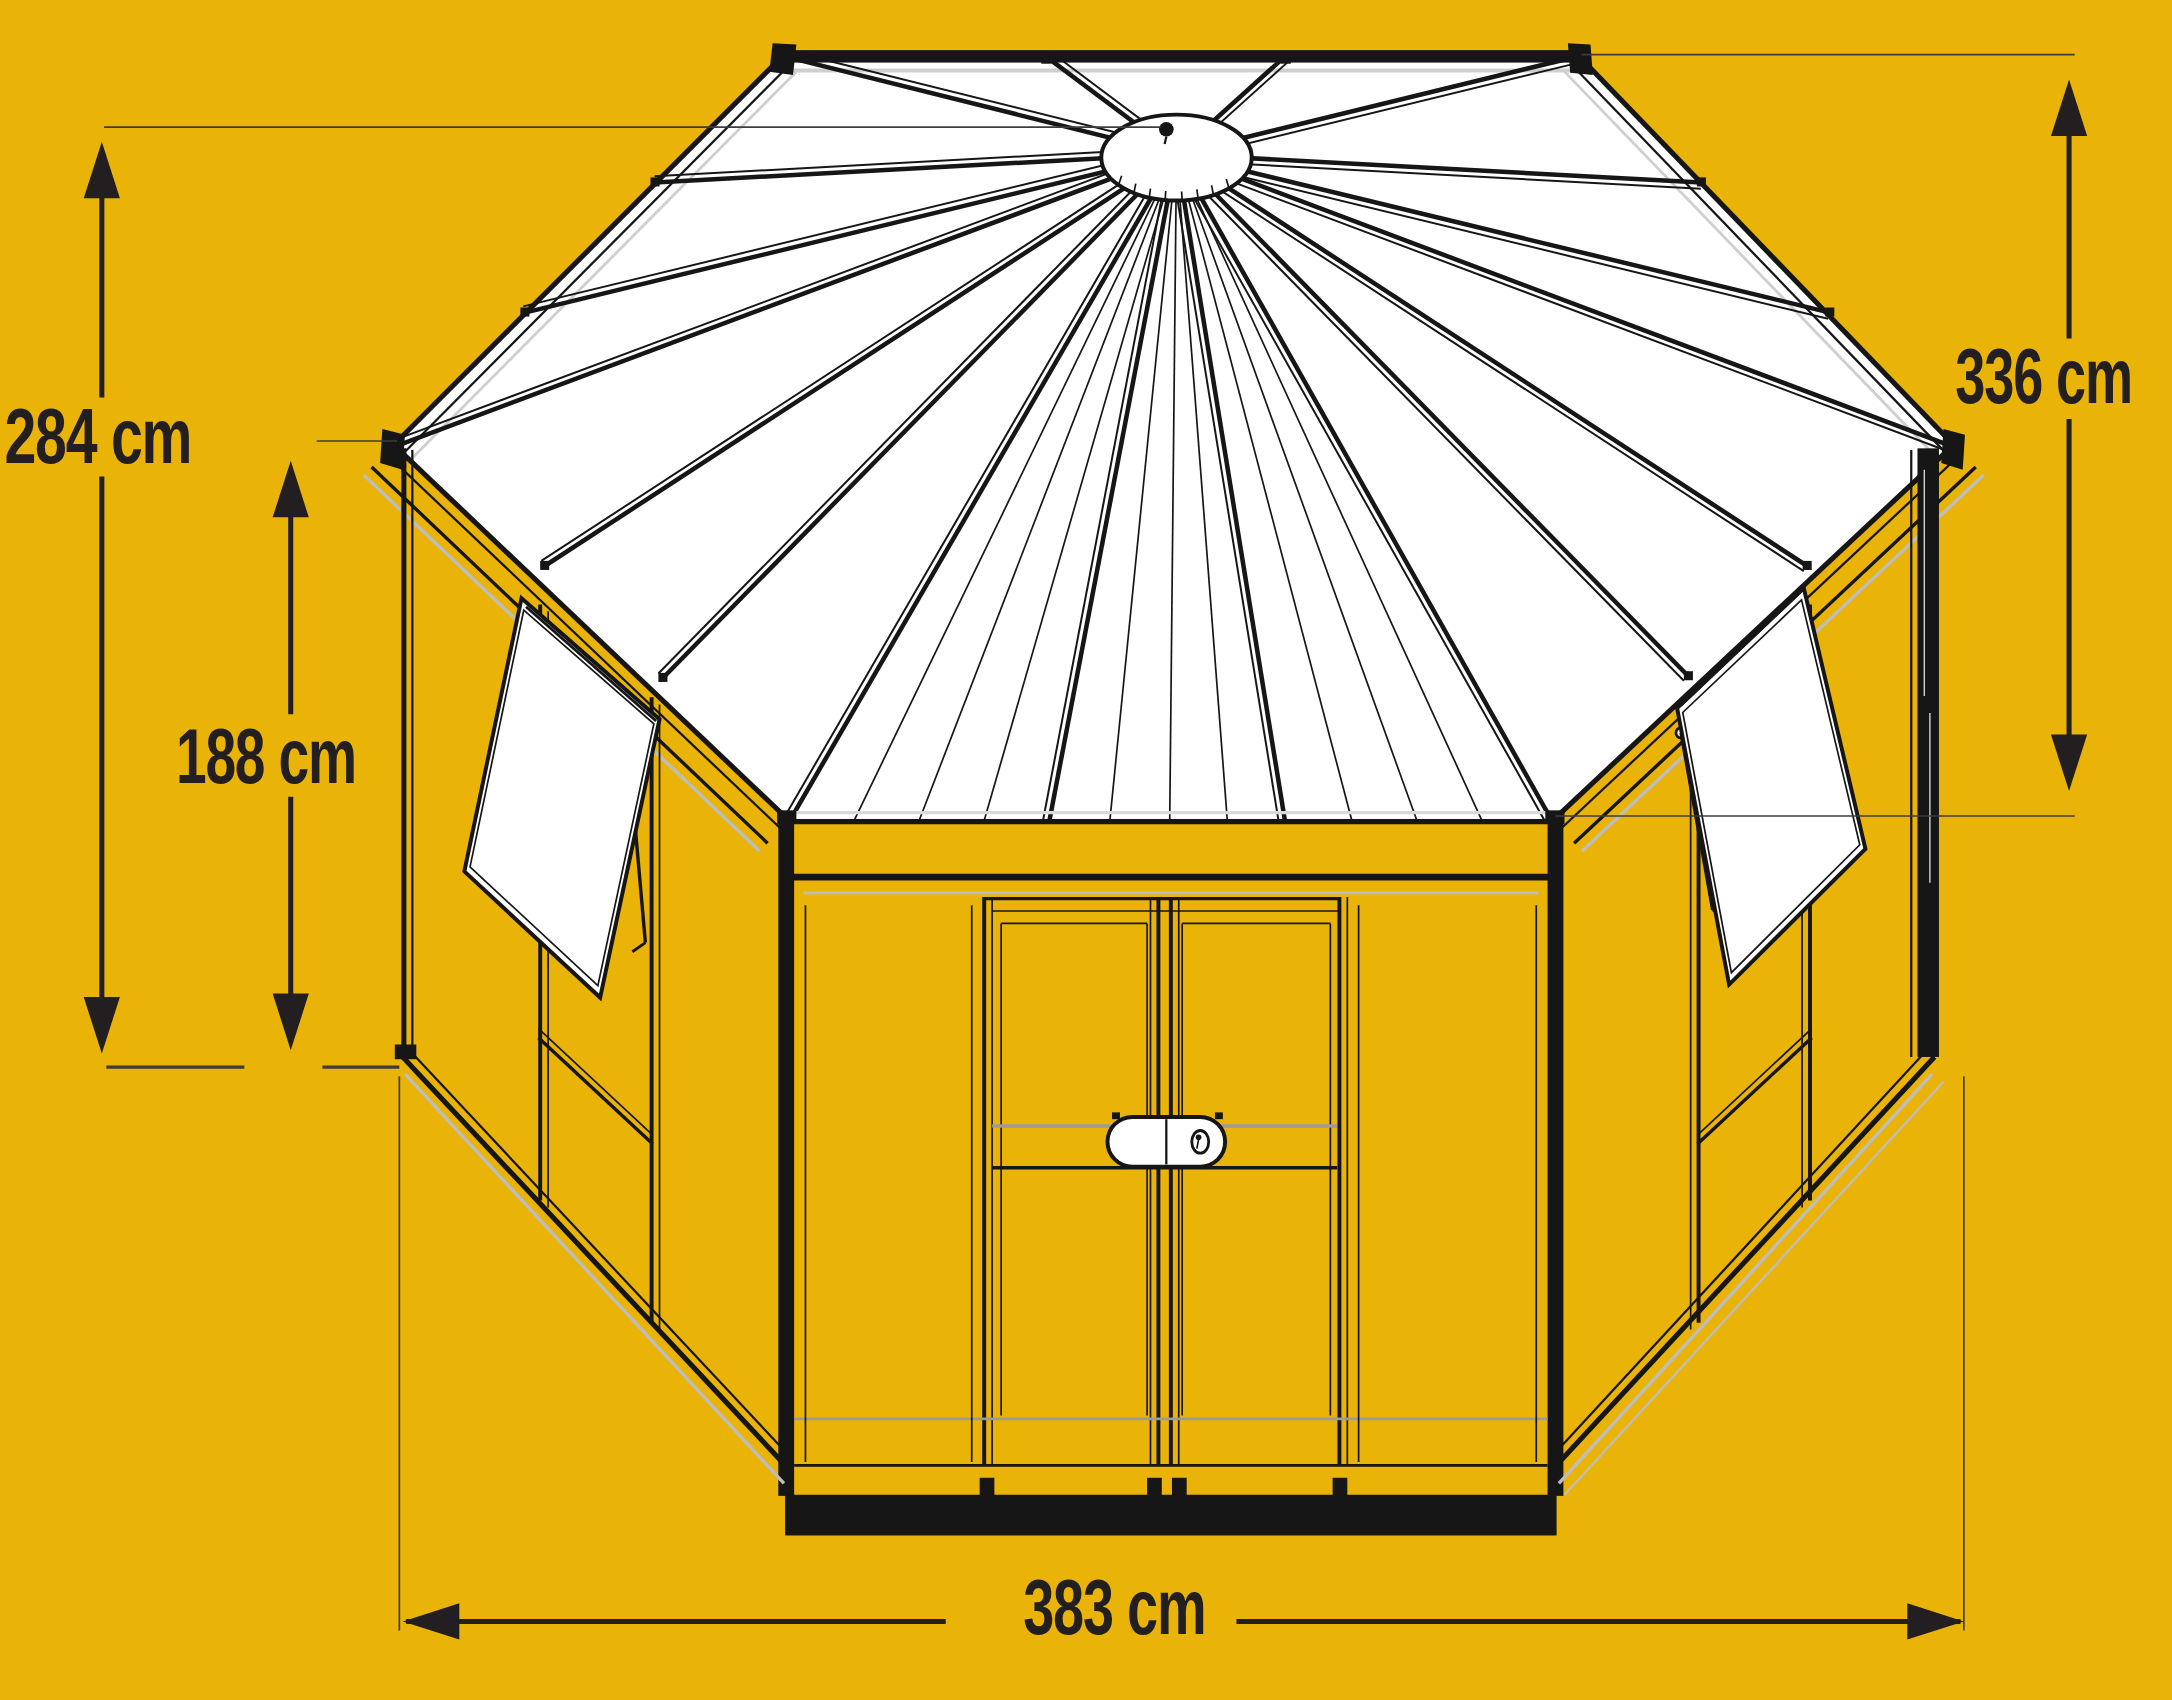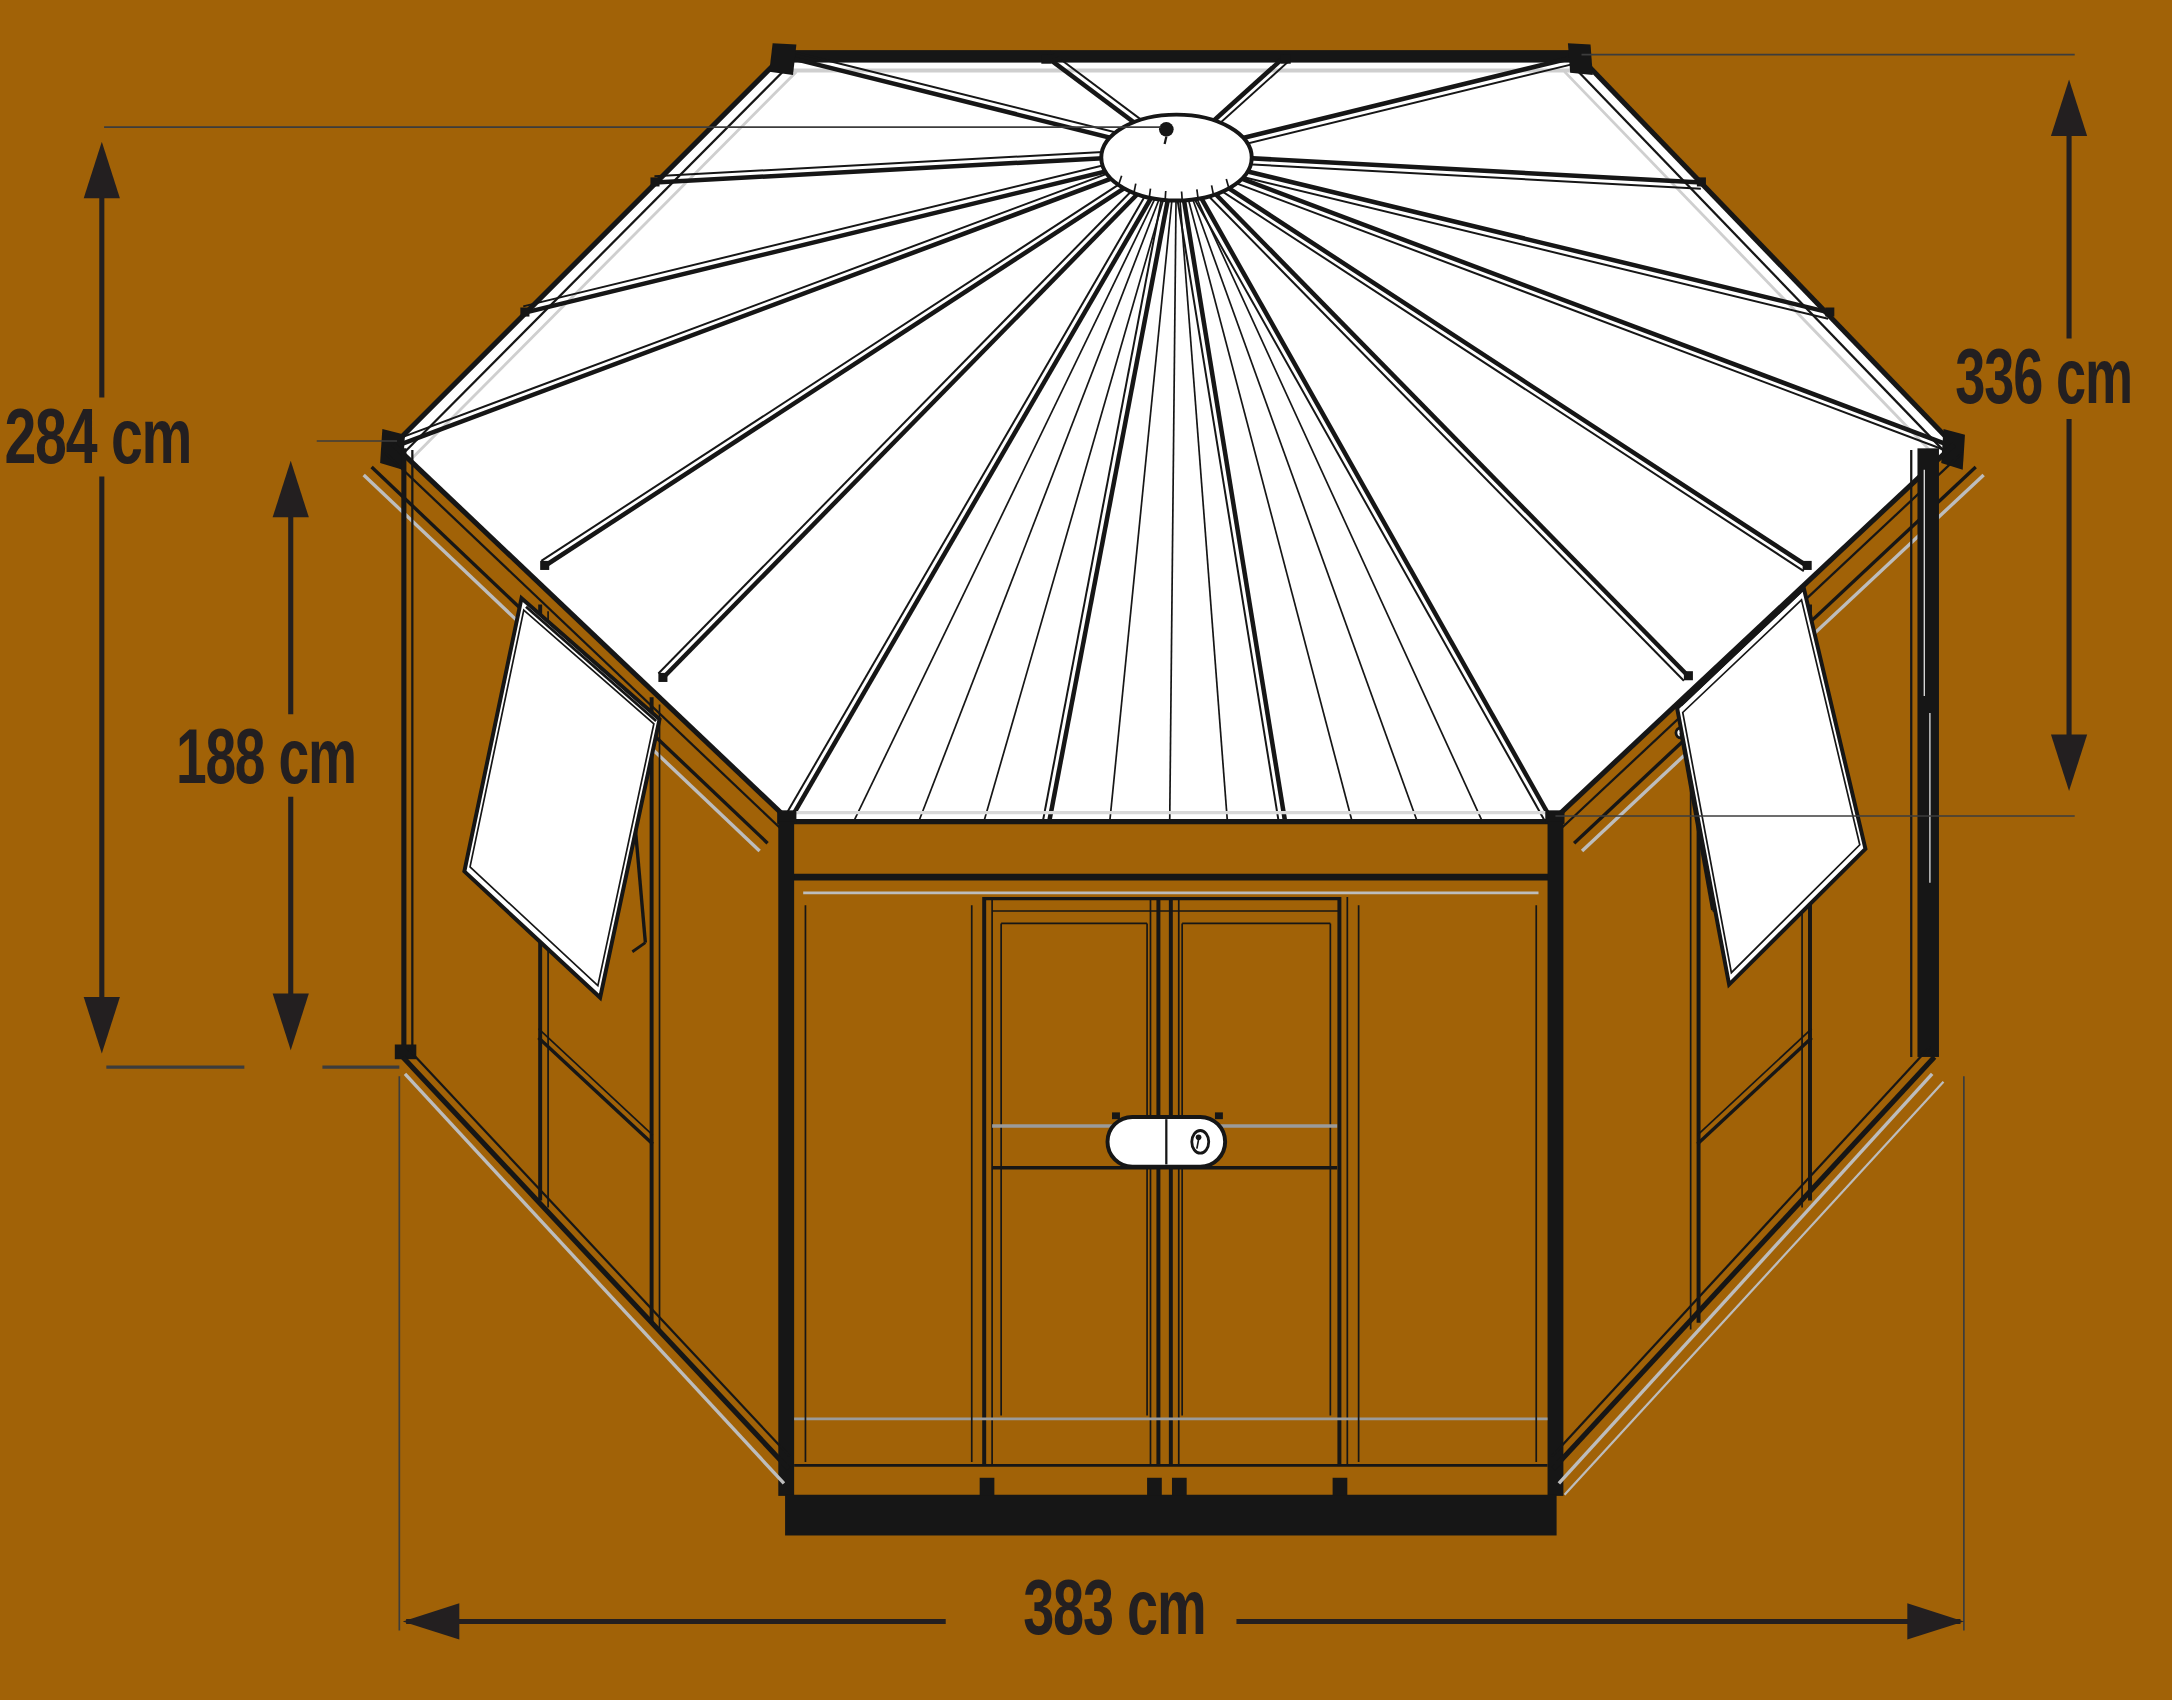--- a/index.html
+++ b/index.html
@@ -1,16 +1,16 @@
 <!DOCTYPE html>
 <html style="font-size:9px"><head>
 <meta charset="utf-8">
 <style>
   html,body{margin:0;padding:0;background:#ffffff;}
-  .canvas{position:relative;width:2172px;height:1701px;background:#a16207;overflow:hidden;}
+  .canvas{position:relative;width:2172px;height:1701px;background:#eab308;overflow:hidden;}
   svg{display:block;}
   text.dim{
     font-family:"Liberation Sans", sans-serif;
     font-weight:bold;
     font-size:138px;
     letter-spacing:-3px;
     fill:#231f20;
   }
 </style>
 </head>

